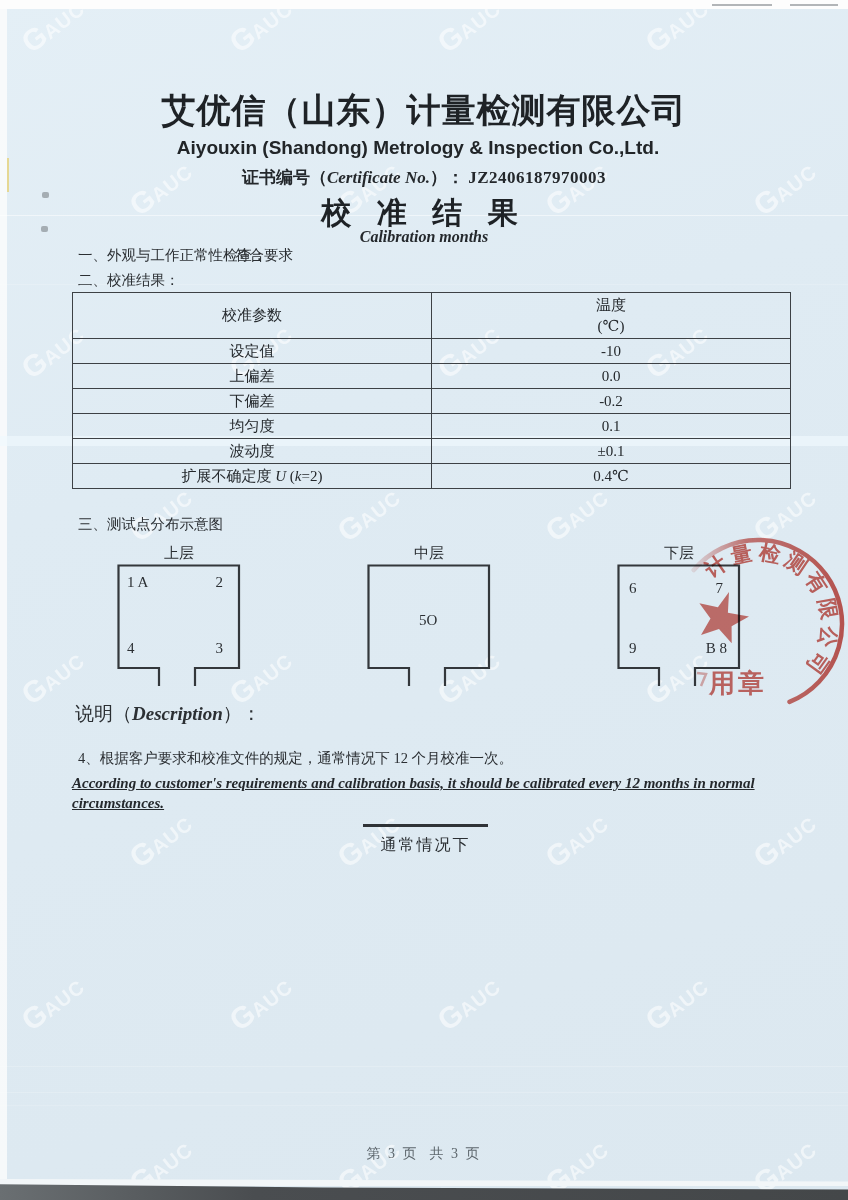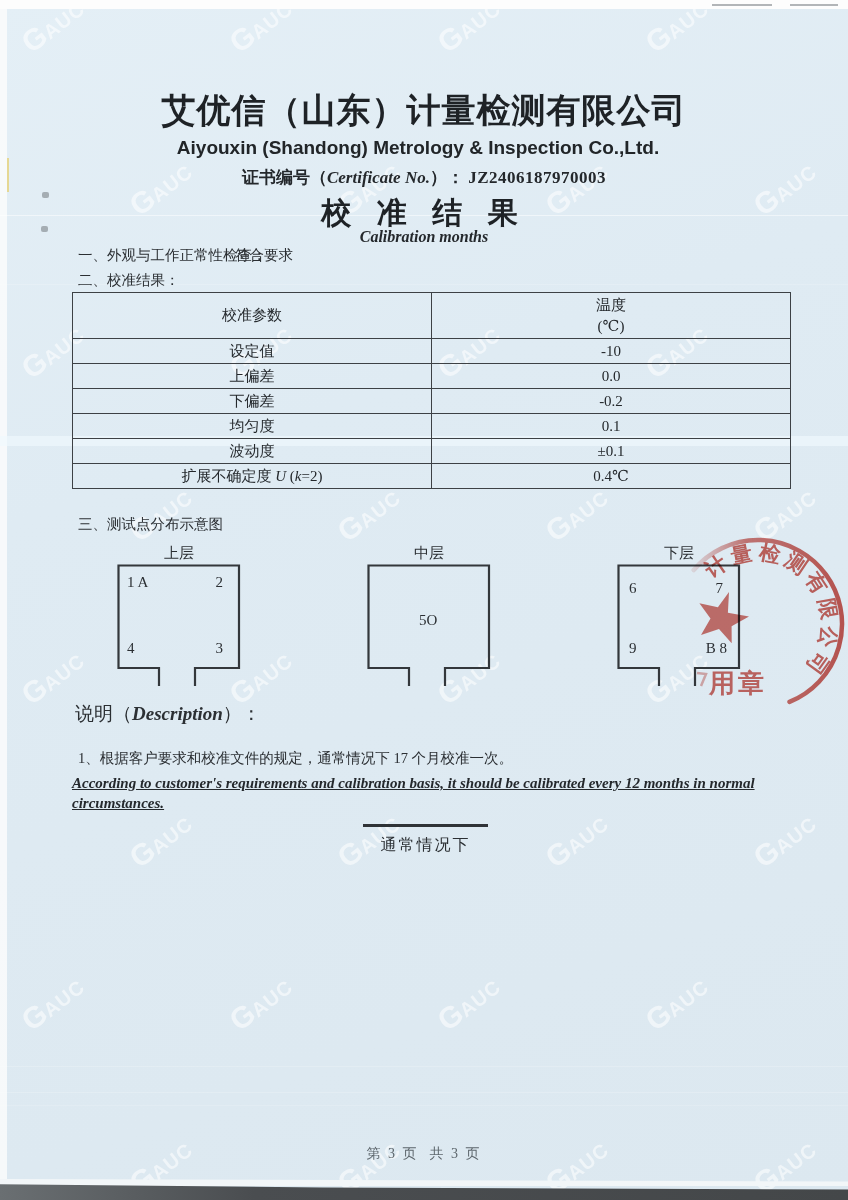--- a/index.html
+++ b/index.html
@@ -228,21 +228,21 @@
       </text>
       <polygon opacity="0.8" fill="#c8423a" points="77,71.9 65.9,87.3 47.4,83.3 58.5,98.6 49,115 67,109.1 79.7,123.2 79.6,106.3 97,96.6 75.9,92.8"></polygon>
       <path d="M 45 153 L 54 154 L 49 166" fill="none" stroke="#c8423a" stroke-width="2.5" opacity="0.45"></path>
       <text x="57" y="172" font-size="26" font-weight="bold" fill="#c8423a" opacity="0.85" letter-spacing="3" font-family="'Liberation Serif','DejaVu Serif',serif">用章</text>
     </svg>
   </div>
 
   <div class="abs body-text desc-label">
     <span>说明（</span><span class="en">Description</span><span>）：</span>
   </div>
-  <div class="abs body-text desc-item1">1、根据客户要求和校准文件的规定，通常情况下 17 个月校准一次。</div>
+  <div class="abs body-text desc-item1">4、根据客户要求和校准文件的规定，通常情况下 12 个月校准一次。</div>
   <div class="abs desc-en">According to customer's requirements and calibration basis, it should be calibrated every 12 months in normal circumstances.</div>
   <div class="abs end-rule"></div>
   <div class="abs end-note">通常情况下</div>
 
   <div class="abs footer">第 3 页  共 3 页</div>
 
   <div class="abs bottom-white"></div>
   <div class="abs bottom-dark"></div>
 
 </div>

